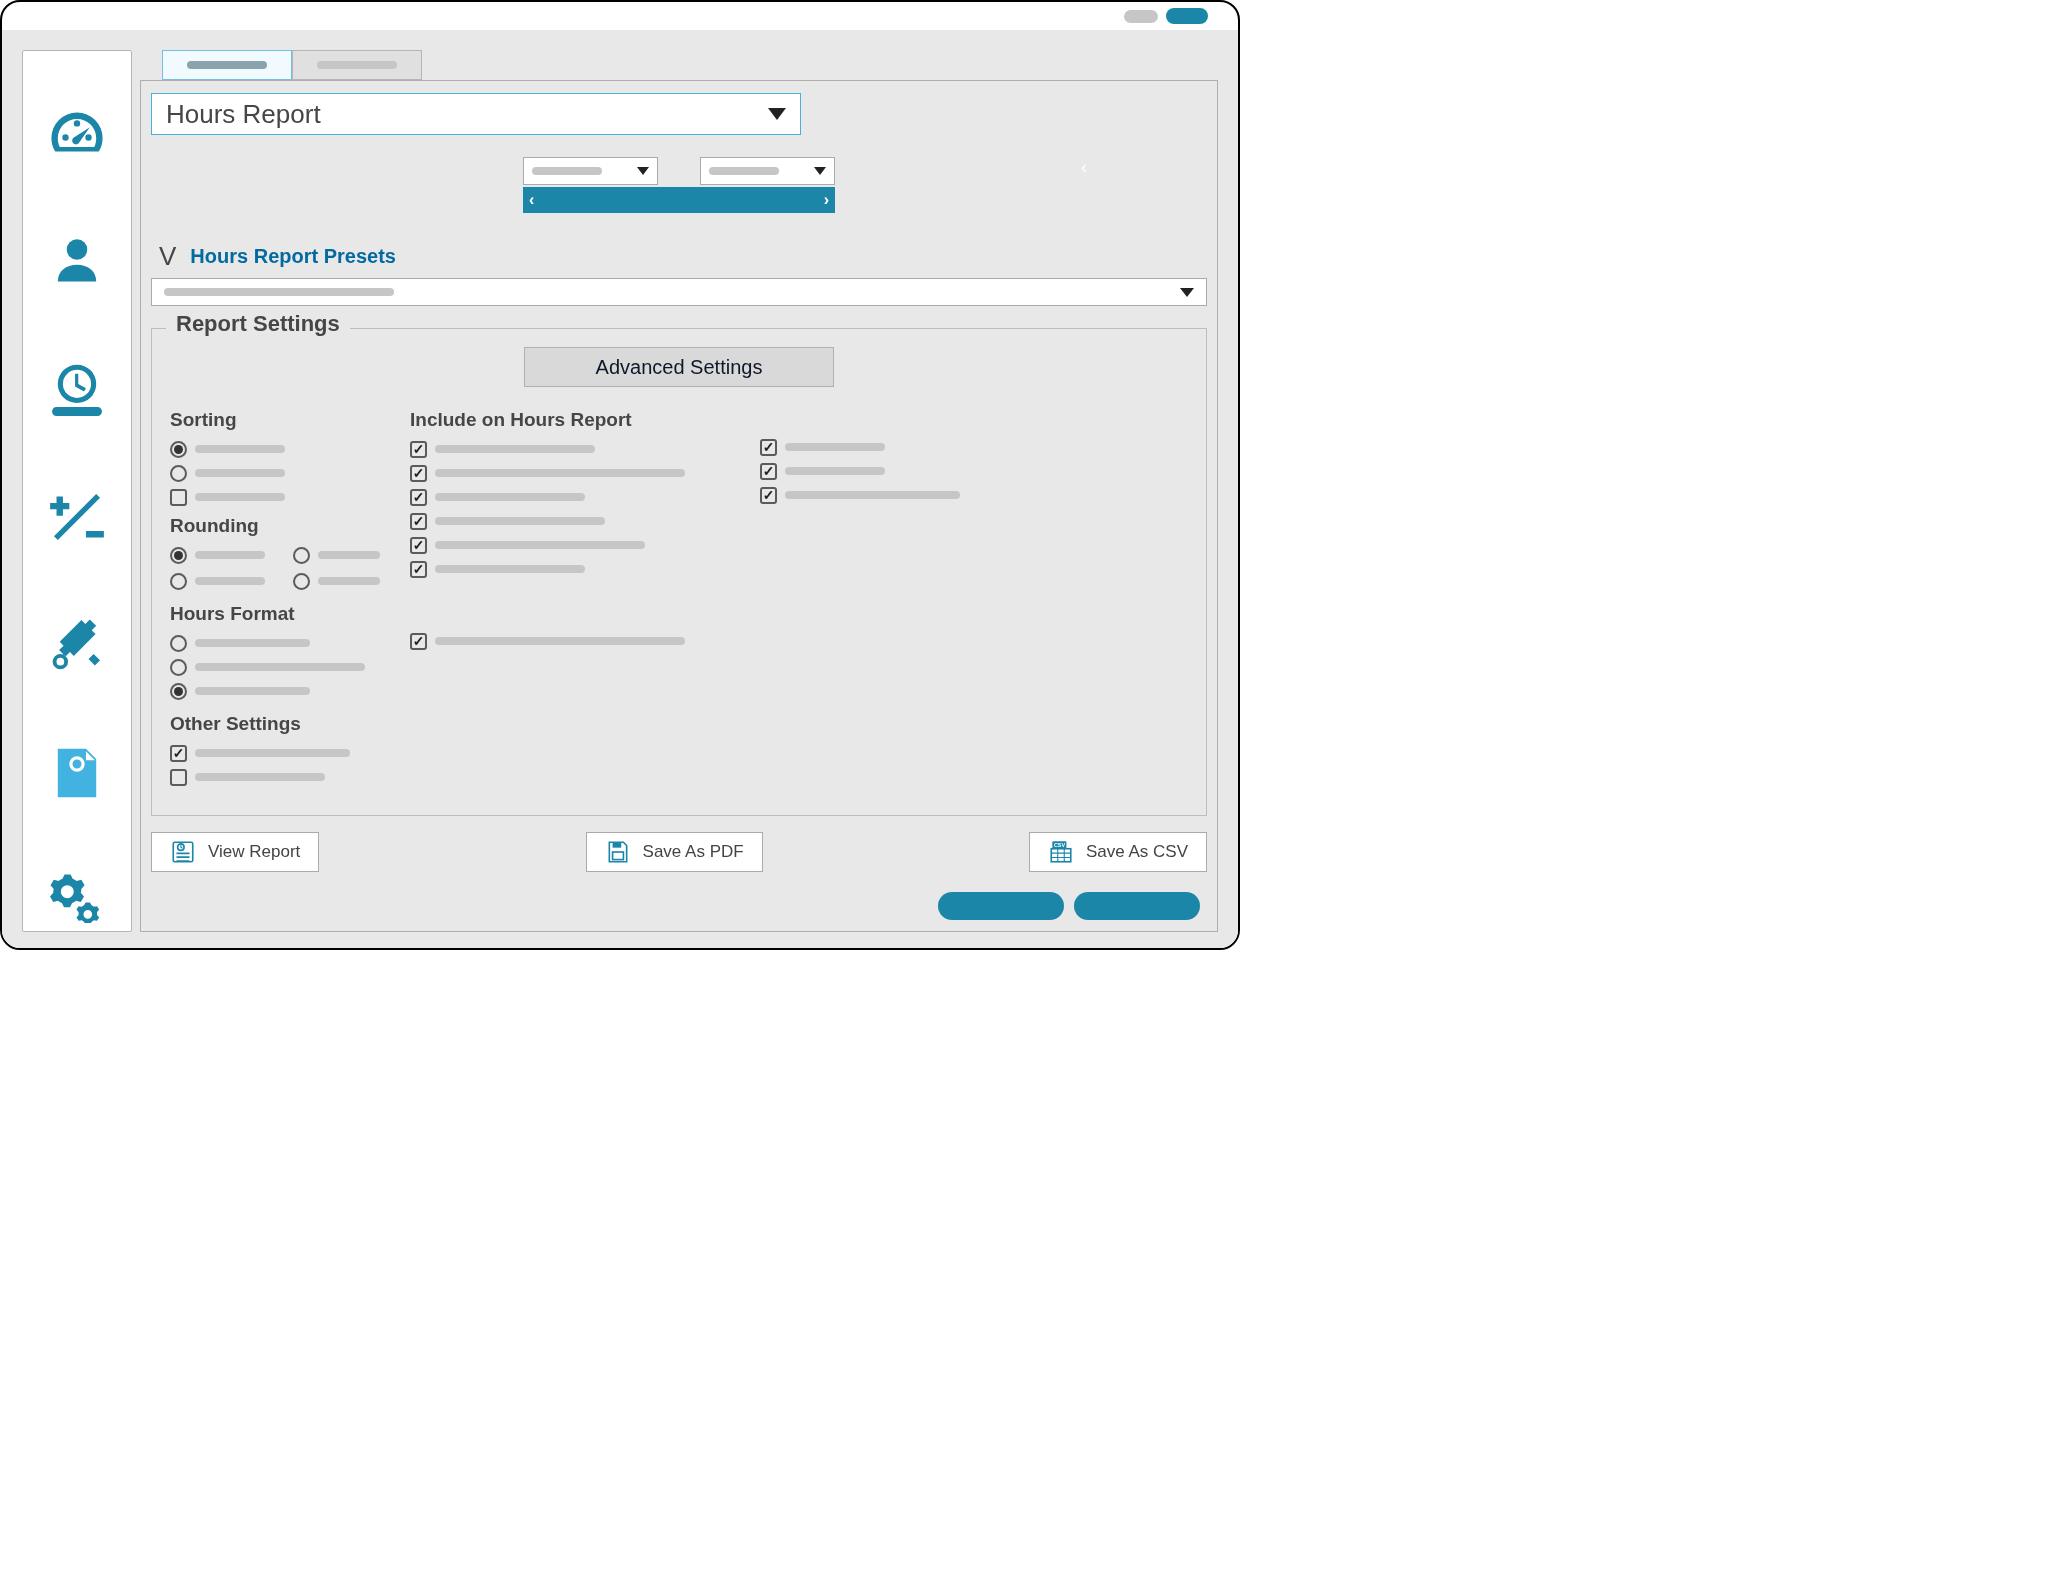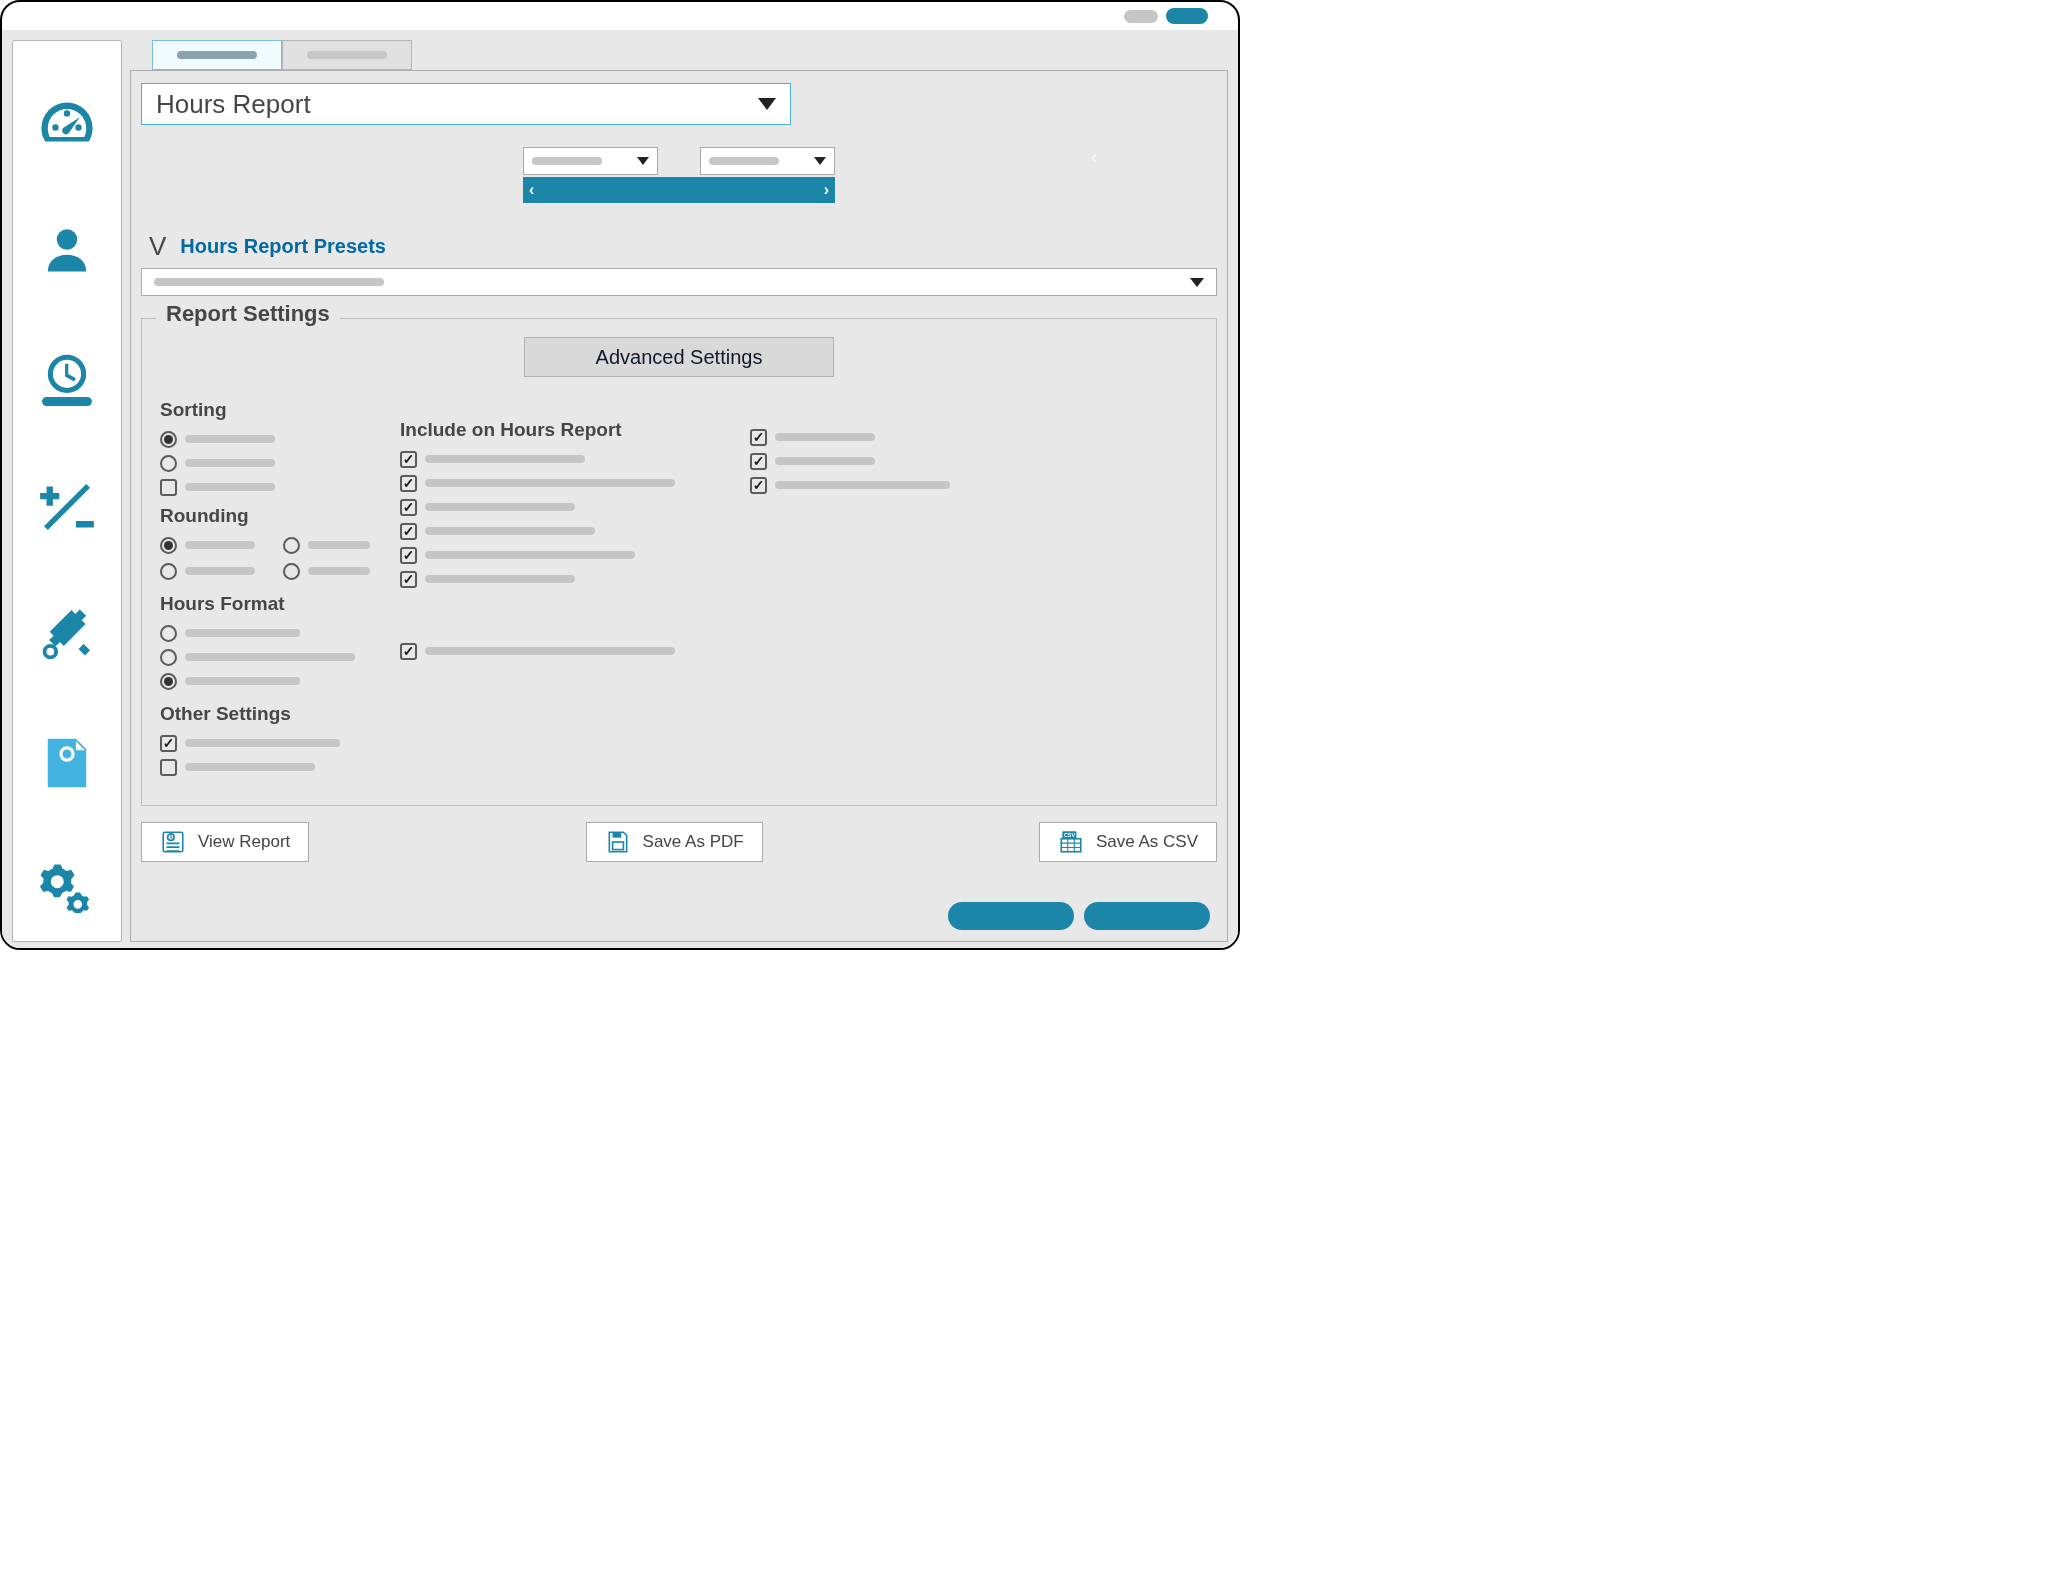--- a/index.html
+++ b/index.html
@@ -21,21 +21,21 @@
     gap: 8px;
     padding-right: 30px;
   }
   .pill-grey { background: #c6c6c6; width: 34px; height: 13px; border-radius: 7px; }
   .pill-blue { background: #1c86a9; width: 42px; height: 16px; border-radius: 8px; }
 
   .app-body {
     background: #e8e8e8;
     height: 922px;
     display: flex;
-    padding: 10px;
+    padding: 20px;
     gap: 8px;
   }
 
   
   .sidebar {
     width: 110px;
     background: #fff;
     border: 1px solid #b5b5b5;
     border-radius: 2px;
     display: flex;
@@ -165,21 +165,21 @@
     width: 310px; height: 40px;
     background: #d9d9d9;
     border: 1px solid #b0b0b0;
     font-size: 20px; color: #0f172a;
     cursor: pointer;
     text-align: center; line-height: 38px;
   }
 
   .cols { display: flex; gap: 0; }
   .col1 { width: 240px; }
-  .col2 { width: 350px; margin-top: 20px; }
+  .col2 { width: 350px; }
   .col3 { width: 260px; }
 
   .grp-label { font-weight: 700; font-size: 19px; color: #464646; margin: 4px 0 6px 0; }
   .opt-row { display: flex; align-items: center; gap: 8px; height: 24px; cursor: pointer; }
   .opt-line { height: 8px; background: #c6c6c6; border-radius: 4px; }
 
   .radio {
     width: 17px; height: 17px; border: 2px solid #5b5b5b; border-radius: 50%;
     display: inline-flex; align-items: center; justify-content: center; flex-shrink: 0;
   }

